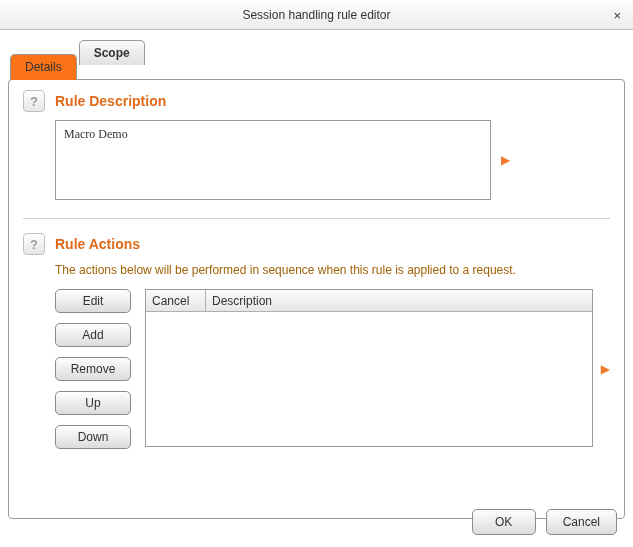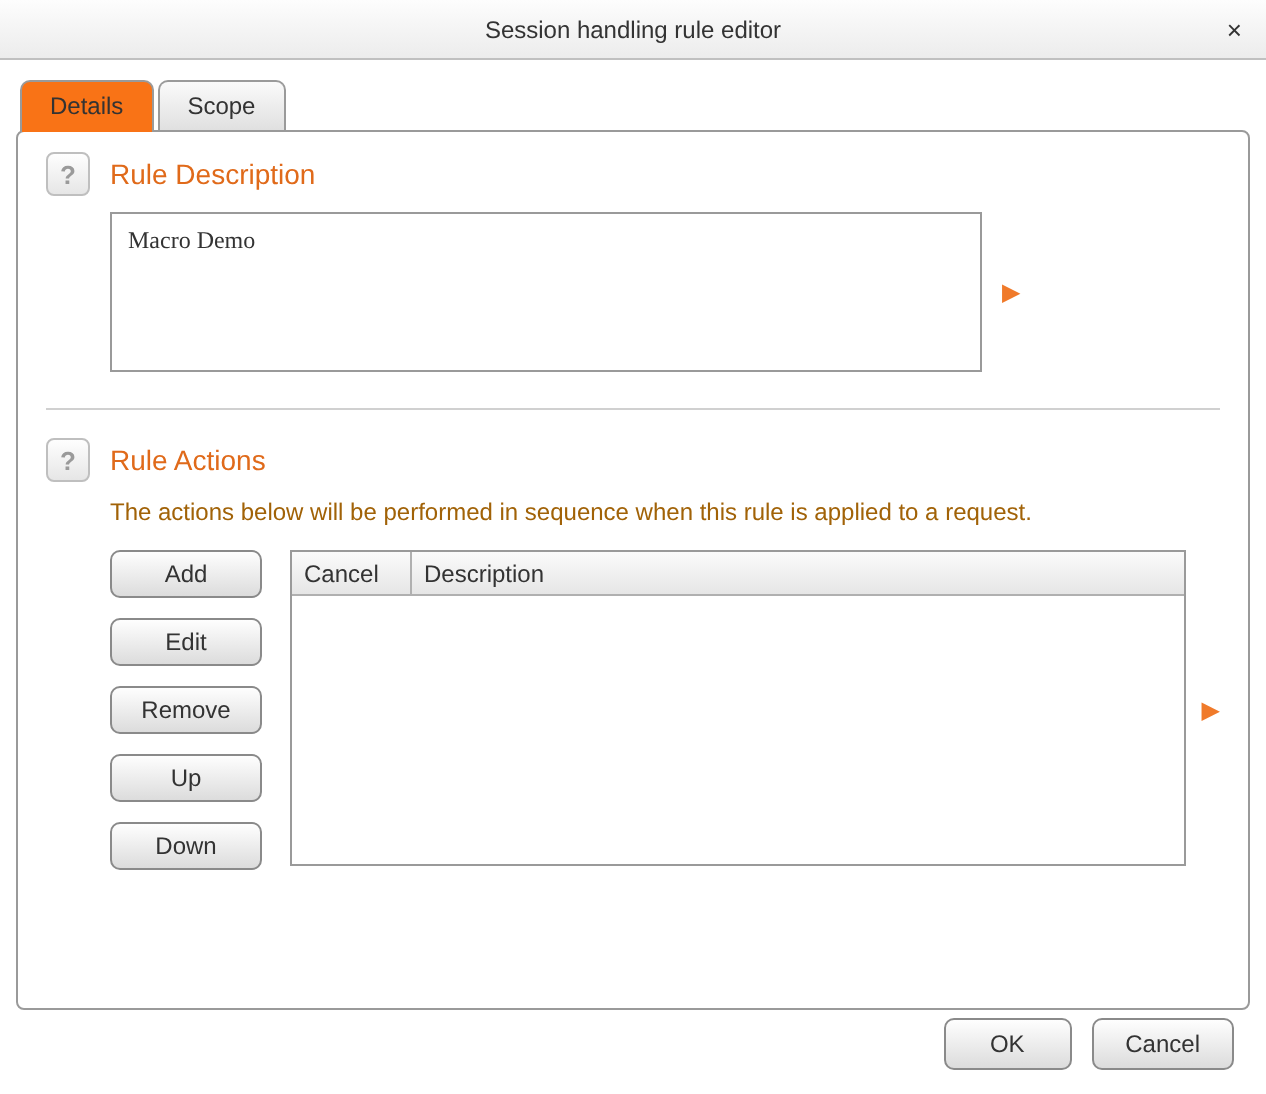--- a/index.html
+++ b/index.html
@@ -58,21 +58,22 @@
       margin-right: 2px;
       position: relative;
     }
     .tab.active {
       background: #f97316;
       z-index: 2;
       padding-bottom: 6px;
     }
     .tab.inactive {
       background: linear-gradient(to bottom, #fafafa, #e0e0e0);
-      margin-bottom: 1px;
+      margin-bottom: 15px;
+      font-weight: bold;
     }
     .content-area {
       border: 1px solid #9a9a9a;
       margin: 0 8px 8px 8px;
       padding: 10px 14px 20px 14px;
       border-radius: 4px;
       position: relative;
       top: -1px;
       background: #fff;
       height: 440px;
@@ -93,21 +94,21 @@
       background: linear-gradient(to bottom, #fefefe, #e6e6e6);
       color: #9a9a9a;
       font-size: 13px;
       font-weight: bold;
       margin-right: 10px;
       cursor: pointer;
     }
     .section-title {
       color: #e06a1a;
       font-size: 14px;
-      font-weight: normal;
+      font-weight: bold;
     }
     .desc-row {
       display: flex;
       align-items: center;
       margin-left: 32px;
     }
     .desc-textarea {
       width: 436px;
       height: 80px;
       border: 1px solid #9a9a9a;
@@ -258,22 +259,22 @@
 
   <div class="section-header">
     <span class="help-icon">?</span>
     <span class="section-title">Rule Actions</span>
   </div>
 
   <div class="section-help-text">The actions below will be performed in sequence when this rule is applied to a request.</div>
 
   <div class="actions-row">
     <div class="action-buttons">
+      <div class="action-btn">Edit</div>
       <div class="action-btn">Add</div>
-      <div class="action-btn">Edit</div>
       <div class="action-btn">Remove</div>
       <div class="action-btn">Up</div>
       <div class="action-btn">Down</div>
     </div>
     <div class="actions-table-wrap">
       <div class="actions-table">
         <div class="table-header">
           <div class="col-enabled">Cancel</div>
           <div class="col-description">Description</div>
         </div>

